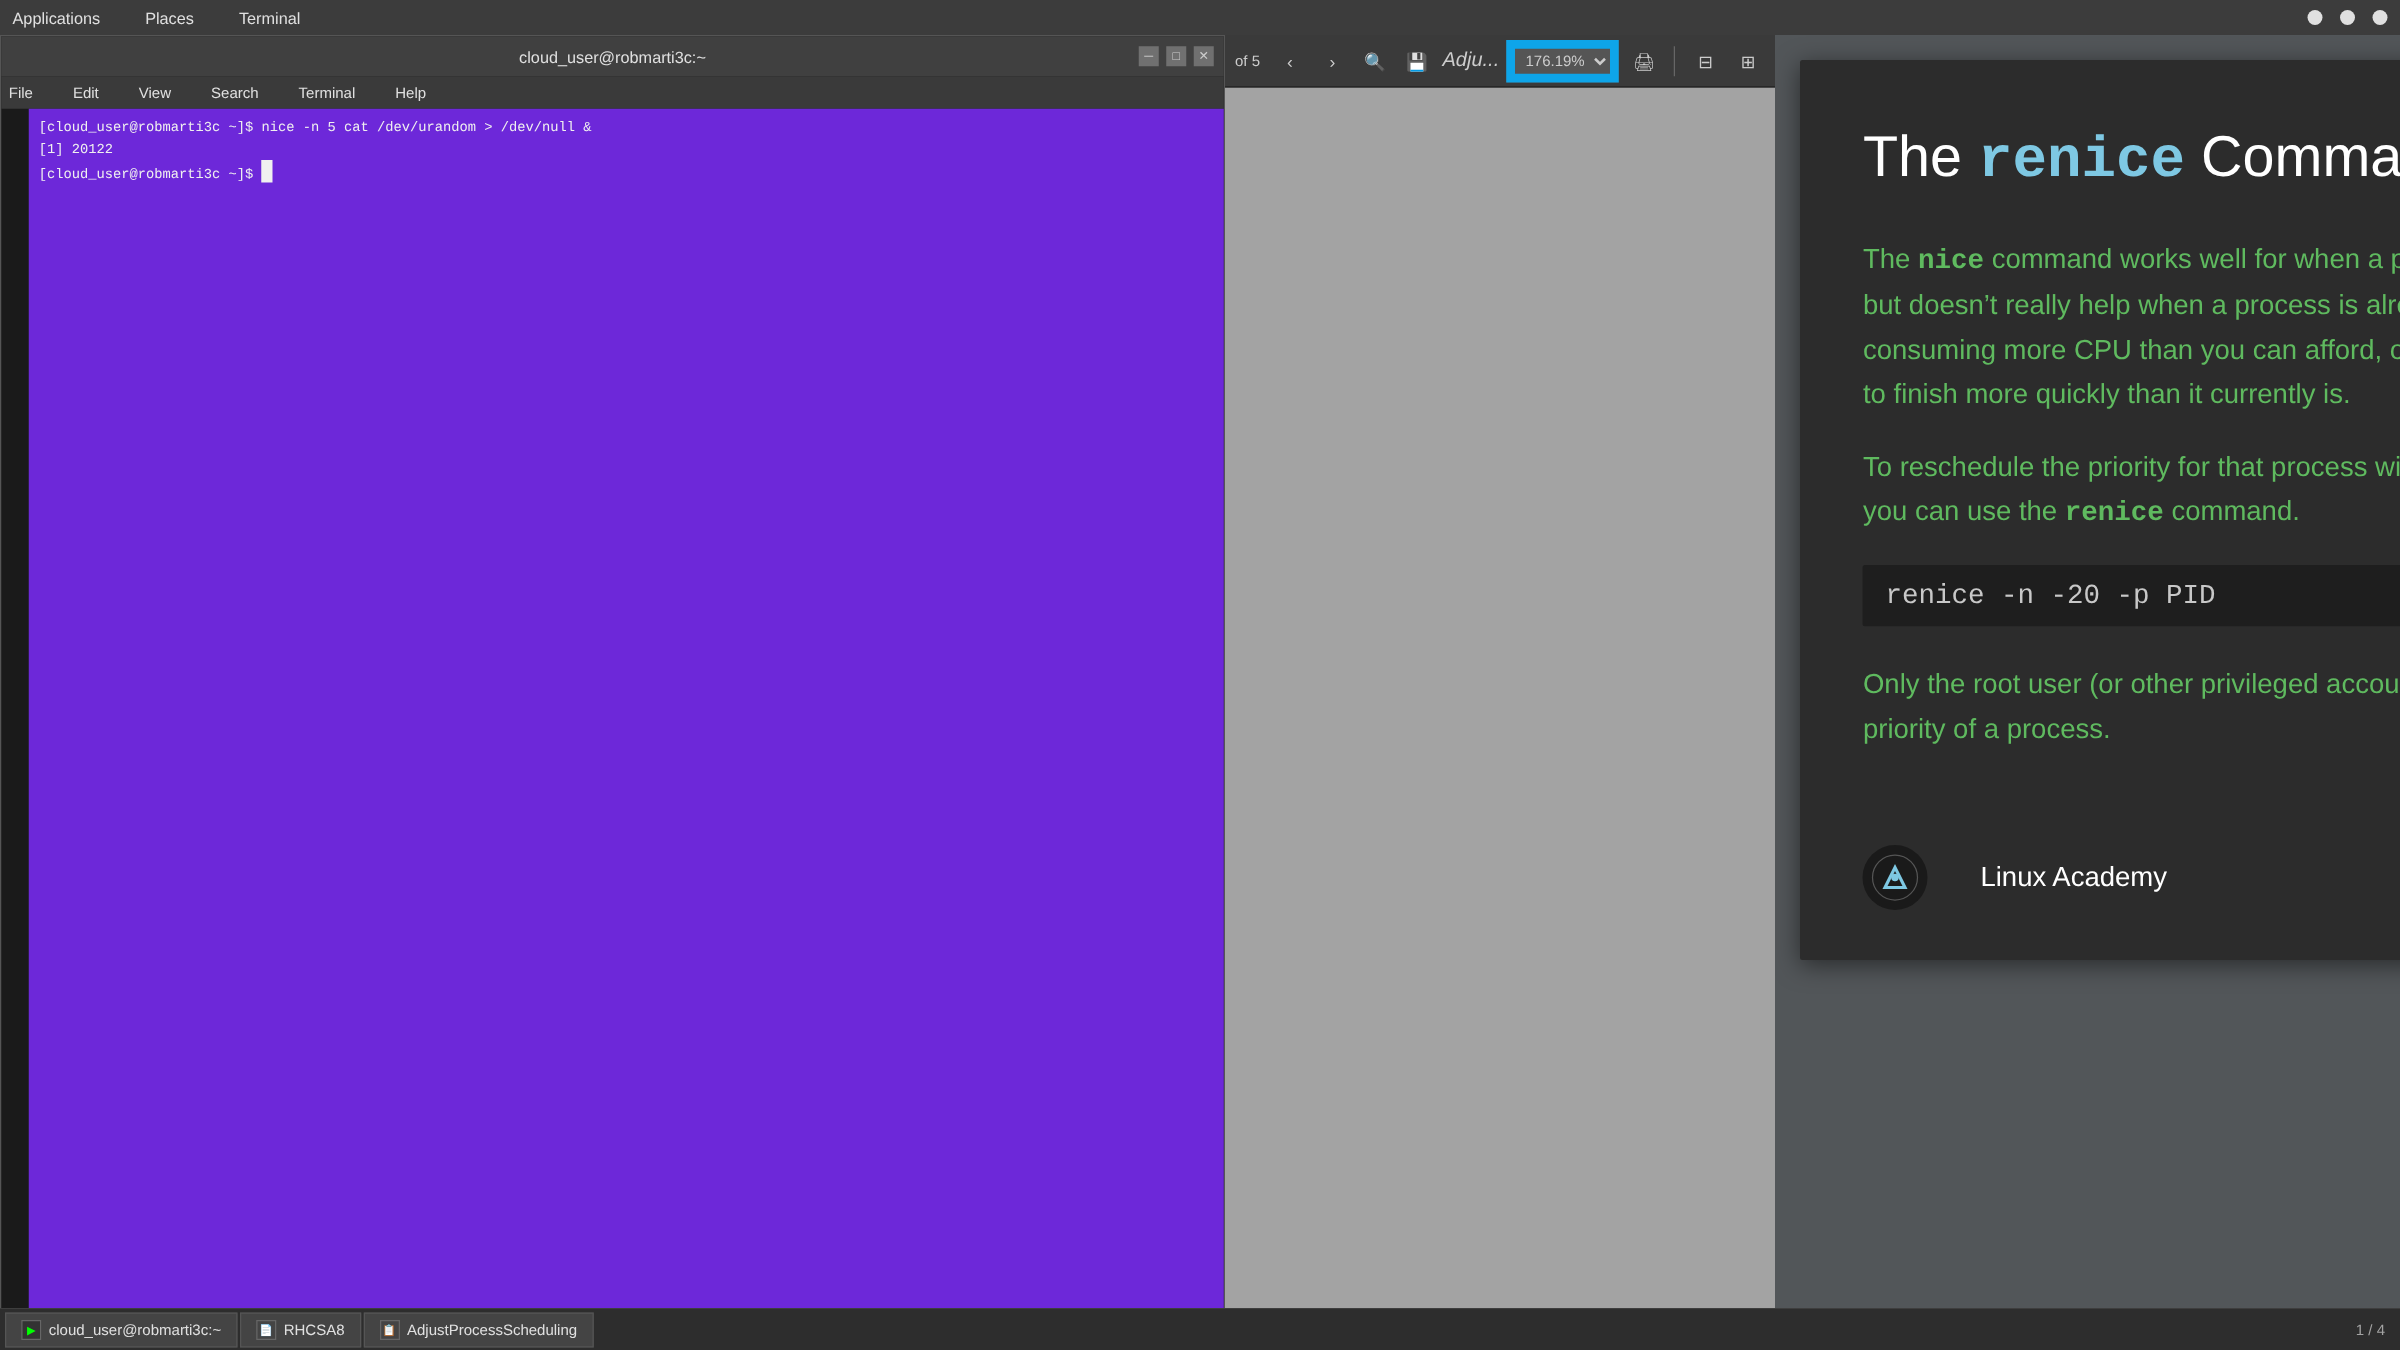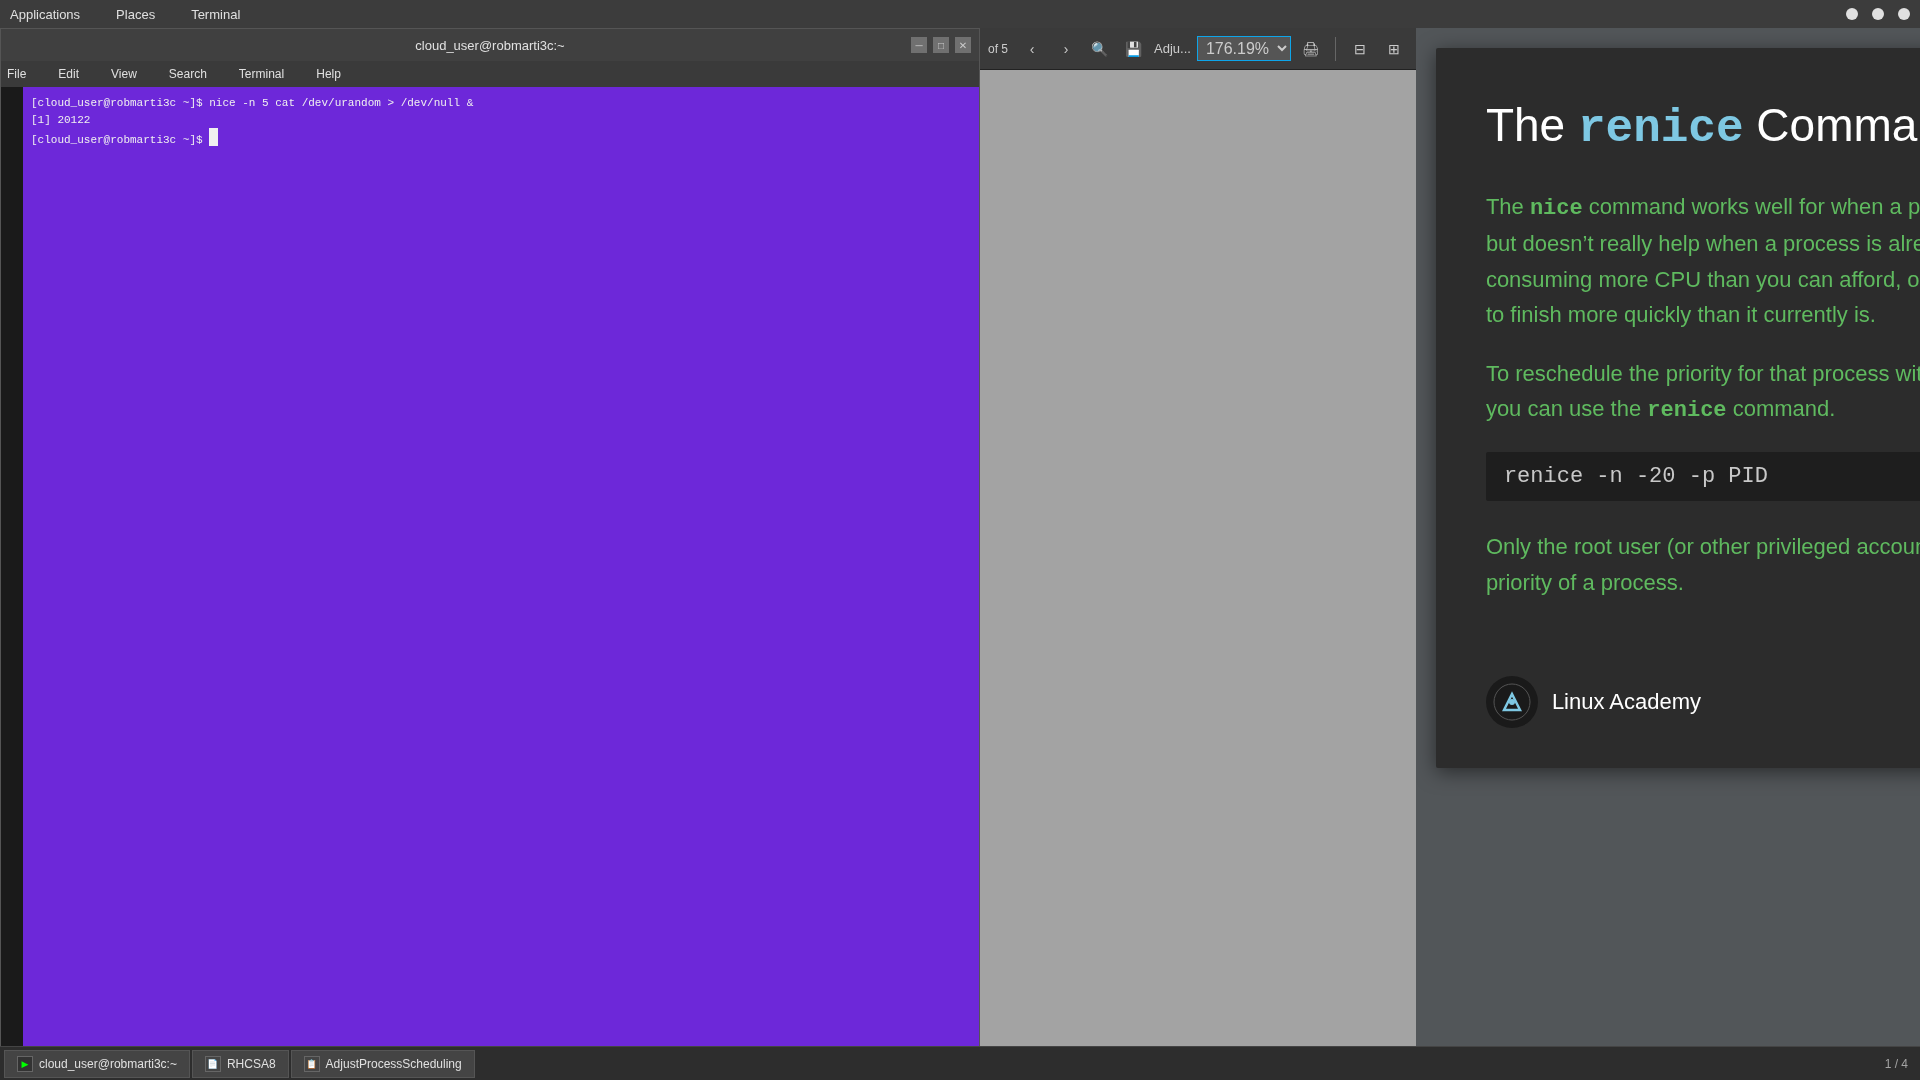--- a/index.html
+++ b/index.html
@@ -140,34 +140,35 @@
       display: flex; align-items: center; justify-content: center;
     }
     .pdf-page-info {
       color: #ccc;
       font-size: 12px;
       margin-right: 4px;
     }
     .pdf-zoom-select {
       background: #555;
       color: #ccc;
-      border: 1px solid #0ea5e9;
+      border: 7px solid #0ea5e9;
       padding: 2px 4px;
-      font-size: 16px;
+      font-size: 12px;
       cursor: pointer;
     }
     .pdf-toolbar-sep {
       width: 1px;
       height: 24px;
       background: #666;
       margin: 0 4px;
     }
     .pdf-toolbar-label {
       color: #ccc;
-      font-size: 13px;
+      font-size: 16px;
+      font-style: italic;
     }
 
     .pdf-content-area {
       flex: 1;
       overflow: auto;
       display: flex;
       justify-content: center;
       align-items: flex-start;
       padding: 20px;
       background: #525659;
@@ -236,20 +237,21 @@
       overflow: hidden;
       flex-shrink: 0;
     }
     .la-logo-svg {
       width: 40px; height: 40px;
     }
     .la-name {
       color: #fff;
       font-size: 22px;
       font-weight: 400;
+      margin-left: 28px;
     }
     .la-icon-right {
       margin-left: auto;
       width: 36px; height: 36px;
       background: #555;
       border-radius: 50%;
       display: flex; align-items: center; justify-content: center;
       color: #aaa;
       font-size: 14px;
     }

